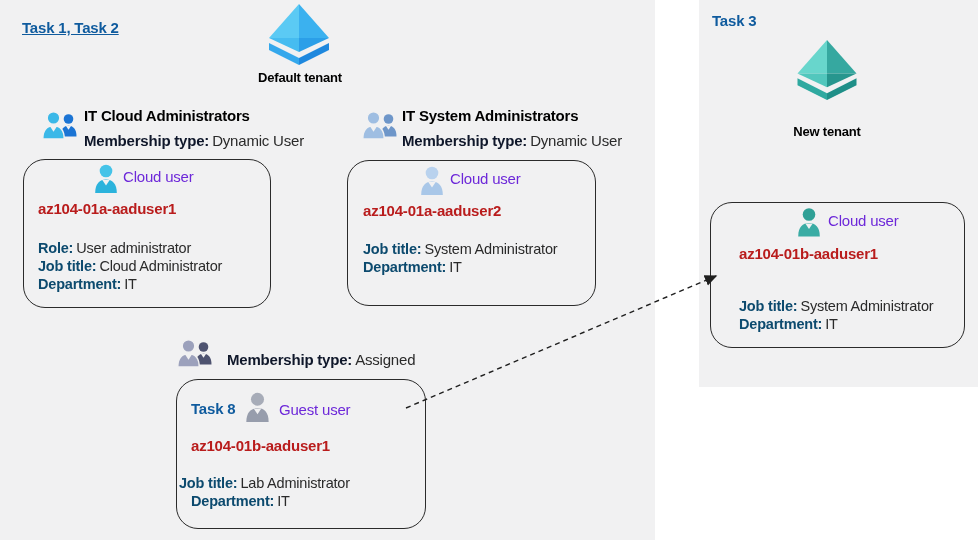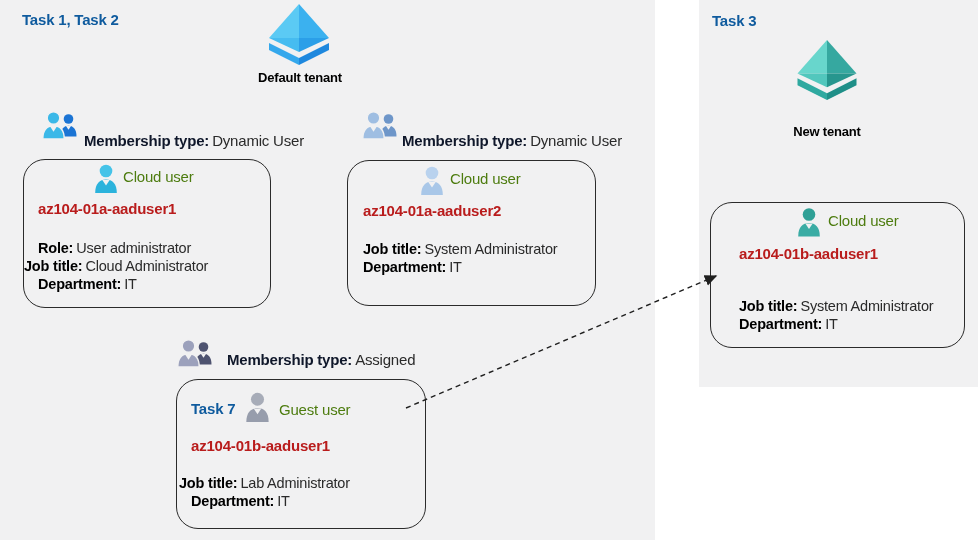--- a/index.html
+++ b/index.html
@@ -8,36 +8,36 @@
   .panel{position:absolute;background:#f1f1f2;}
   #left-panel{left:0;top:0;width:655px;height:540px;}
   #right-panel{left:699px;top:0;width:279px;height:387px;}
   .abs{position:absolute;white-space:nowrap;}
   .task-label{font-weight:bold;font-size:15px;color:var(--task-blue,#0f5b9e);}
   .tenant-name{font-weight:bold;font-size:13px;color:#000;text-align:center;}
   .group-name{font-weight:bold;font-size:15px;color:#000;}
   .membership{font-size:15px;color:#2a2a2a;}
   .membership b{color:#0f172a;margin-right:3px;}
   .card{position:absolute;border:1.3px solid #2b2b2b;border-radius:22px;background:transparent;}
-  .user-type{font-size:15px;color:#4d7c0f;}
+  .user-type{font-size:15px;color:#6d28d9;}
   .username{font-weight:bold;font-size:15px;color:#b91c1c;}
   .field{font-size:14.5px;color:#2a2a2a;}
-  .field b{color:#000000;margin-right:3px;}
+  .field b{color:#0c4a6e;margin-right:3px;}
   svg{display:block;}
   #arrow-overlay{position:absolute;left:0;top:0;pointer-events:none;}
 </style>
 </head>
 <body>
 
 <div id="canvas">
 
   <div id="left-panel" class="panel"></div>
   <div id="right-panel" class="panel"></div>
 
-  <div class="abs task-label" style="left:22px;top:11px;">Task 1, Task 2</div>
+  <div class="abs task-label" style="left:22px;top:19px;text-decoration:underline;">Task 1, Task 2</div>
 
   <div class="abs" style="left:267px;top:4px;">
     <svg width="64" height="62" viewBox="0 0 64 62">
       <polygon points="32,0 2,34 32,34" fill="var(--pyr-blue-ul)"></polygon>
       <polygon points="32,0 62,34 32,34" fill="var(--pyr-blue-ur)"></polygon>
       <polygon points="2,34 32,48 32,34" fill="var(--pyr-blue-ll)"></polygon>
       <polygon points="62,34 32,48 32,34" fill="var(--pyr-blue-lr)"></polygon>
       <polygon points="2,39 32,54 32,61 2,46" fill="var(--pyr-blue-band-l)"></polygon>
       <polygon points="62,39 32,54 32,61 62,46" fill="var(--pyr-blue-band-r)"></polygon>
     </svg>
@@ -47,55 +47,57 @@
   <div class="abs" style="left:42px;top:109px;">
     <svg width="36" height="33" viewBox="0 0 36 32">
       <circle cx="26.5" cy="9.5" r="4.8" fill="var(--group-blue-back)"></circle>
       <path d="M18.5 27 C18.5 19.5 22 16.3 26.5 16.3 C31 16.3 34.5 19.5 34.5 27 Z" fill="var(--group-blue-back)"></path>
       <path d="M24 16.6 L26.5 20.2 L29 16.6 Z" fill="#f1f1f2"></path>
       <circle cx="11.5" cy="8.5" r="6.3" fill="var(--group-blue-front)" stroke="#f1f1f2" stroke-width="1.4"></circle>
       <path d="M0.8 29.5 C0.8 20 5.5 16.2 11.5 16.2 C17.5 16.2 22.2 20 22.2 29.5 Z" fill="var(--group-blue-front)" stroke="#f1f1f2" stroke-width="1.4"></path>
       <path d="M7.8 16.6 L11.5 22.2 L15.2 16.6 Z" fill="#f1f1f2"></path>
     </svg>
   </div>
+  <div class="abs group-name" style="left:84px;top:107px;">IT Cloud Administrators</div>
   <div class="abs membership" style="left:84px;top:132px;">
     <b>Membership type:</b><span>Dynamic User</span>
   </div>
 
   <div class="card" style="left:23px;top:159px;width:246px;height:147px;">
     <div class="abs" style="left:70px;top:4px;">
       <svg width="24" height="30" viewBox="0 0 24 30">
         <circle cx="12" cy="7" r="6.3" fill="var(--user-cyan-head)"></circle>
         <path d="M1.2 29 C1.2 19.5 5.8 15.6 12 15.6 C18.2 15.6 22.8 19.5 22.8 29 Z" fill="var(--user-cyan)"></path>
         <path d="M8.3 15.9 L12 21.6 L15.7 15.9 Z" fill="#f1f1f2"></path>
       </svg>
     </div>
     <div class="abs user-type" style="left:99px;top:8px;">Cloud user</div>
     <div class="abs username" style="left:14px;top:40px;">az104-01a-aaduser1</div>
     <div class="abs field" style="left:14px;top:80px;">
       <b>Role:</b><span>User administrator</span>
     </div>
-    <div class="abs field" style="left:0;top:98px;">
+    <div class="abs field" style="left:14px;top:98px;">
       <b>Job title:</b><span>Cloud Administrator</span>
     </div>
     <div class="abs field" style="left:14px;top:116px;">
       <b>Department:</b><span>IT</span>
     </div>
   </div>
 
   <div class="abs" style="left:362px;top:109px;">
     <svg width="36" height="33" viewBox="0 0 36 32">
       <circle cx="26.5" cy="9.5" r="4.8" fill="var(--group-steel-back)"></circle>
       <path d="M18.5 27 C18.5 19.5 22 16.3 26.5 16.3 C31 16.3 34.5 19.5 34.5 27 Z" fill="var(--group-steel-back)"></path>
       <path d="M24 16.6 L26.5 20.2 L29 16.6 Z" fill="#f1f1f2"></path>
       <circle cx="11.5" cy="8.5" r="6.3" fill="var(--group-steel-front)" stroke="#f1f1f2" stroke-width="1.4"></circle>
       <path d="M0.8 29.5 C0.8 20 5.5 16.2 11.5 16.2 C17.5 16.2 22.2 20 22.2 29.5 Z" fill="var(--group-steel-front)" stroke="#f1f1f2" stroke-width="1.4"></path>
       <path d="M7.8 16.6 L11.5 22.2 L15.2 16.6 Z" fill="#f1f1f2"></path>
     </svg>
   </div>
+  <div class="abs group-name" style="left:402px;top:107px;">IT System Administrators</div>
   <div class="abs membership" style="left:402px;top:132px;">
     <b>Membership type:</b><span>Dynamic User</span>
   </div>
 
   <div class="card" style="left:347px;top:160px;width:247px;height:144px;">
     <div class="abs" style="left:72px;top:5px;">
       <svg width="24" height="30" viewBox="0 0 24 30">
         <circle cx="12" cy="7" r="6.3" fill="var(--user-lightblue-head)"></circle>
         <path d="M1.2 29 C1.2 19.5 5.8 15.6 12 15.6 C18.2 15.6 22.8 19.5 22.8 29 Z" fill="var(--user-lightblue)"></path>
         <path d="M8.3 15.9 L12 21.6 L15.7 15.9 Z" fill="#f1f1f2"></path>
@@ -119,21 +121,21 @@
       <circle cx="11.5" cy="8.5" r="6.3" fill="var(--group-gray-front)" stroke="#f1f1f2" stroke-width="1.4"></circle>
       <path d="M0.8 29.5 C0.8 20 5.5 16.2 11.5 16.2 C17.5 16.2 22.2 20 22.2 29.5 Z" fill="var(--group-gray-front)" stroke="#f1f1f2" stroke-width="1.4"></path>
       <path d="M7.8 16.6 L11.5 22.2 L15.2 16.6 Z" fill="#f1f1f2"></path>
     </svg>
   </div>
   <div class="abs membership" style="left:227px;top:351px;">
     <b>Membership type:</b><span>Assigned</span>
   </div>
 
   <div class="card" style="left:176px;top:379px;width:248px;height:148px;">
-    <div class="abs task-label" style="left:14px;top:20px;">Task 7</div>
+    <div class="abs task-label" style="left:14px;top:20px;">Task 8</div>
     <div class="abs" style="left:68px;top:12px;">
       <svg width="25" height="31" viewBox="0 0 24 30">
         <circle cx="12" cy="7" r="6.3" fill="var(--user-gray-head)"></circle>
         <path d="M1.2 29 C1.2 19.5 5.8 15.6 12 15.6 C18.2 15.6 22.8 19.5 22.8 29 Z" fill="var(--user-gray)"></path>
         <path d="M8.3 15.9 L12 21.6 L15.7 15.9 Z" fill="#f1f1f2"></path>
       </svg>
     </div>
     <div class="abs user-type" style="left:102px;top:21px;">Guest user</div>
     <div class="abs username" style="left:14px;top:57px;">az104-01b-aaduser1</div>
     <div class="abs field" style="left:2px;top:95px;">

